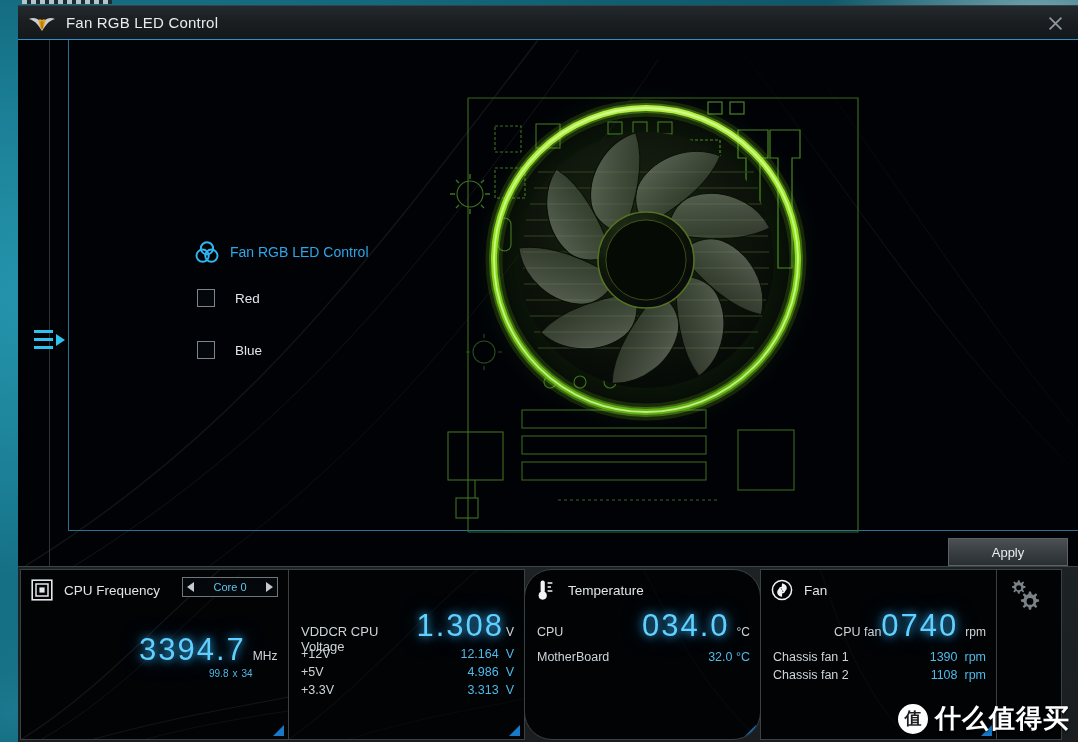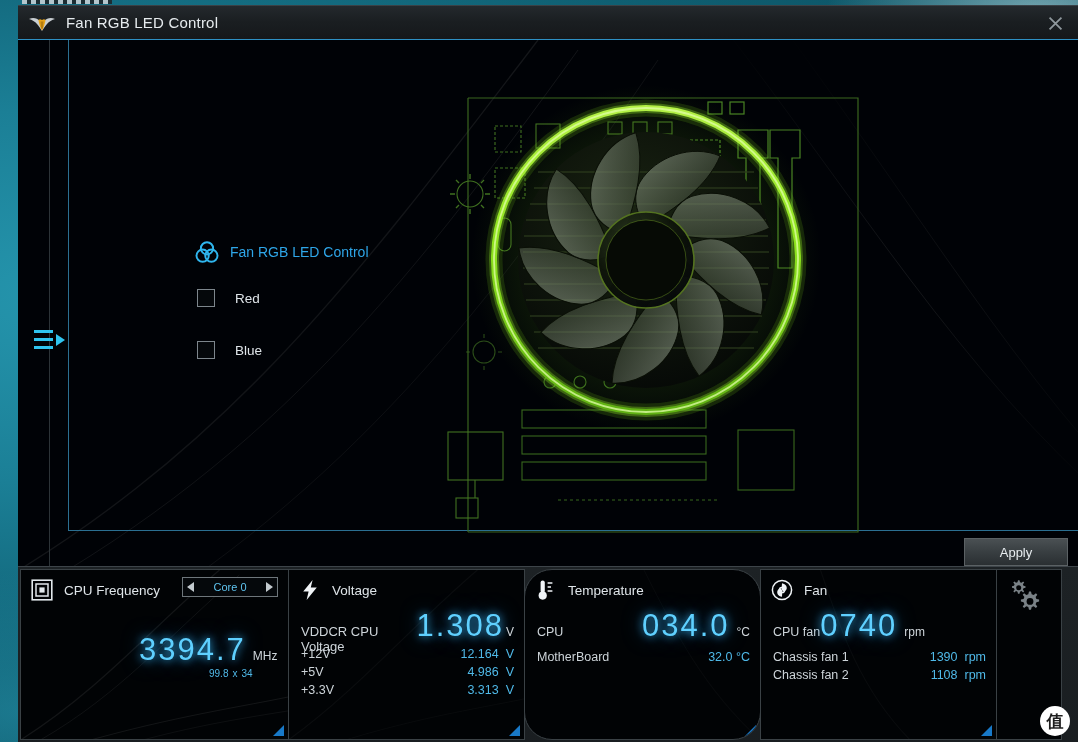--- a/index.html
+++ b/index.html
@@ -100,21 +100,21 @@
   }
   .cb-box.checked::after{
     content:""; position:absolute; left:2px; top:1px; width:13px; height:9px;
     border-left:2.4px solid #25a4e4; border-bottom:2.4px solid #25a4e4;
     transform:rotate(-48deg);
   }
   .cb-label{ margin-left:20px; color:#dfe5e9; font-size:13.5px; }
 
   
   #apply-btn{
-    position:absolute; right:10px; top:498px; width:104px; height:28px;
+    position:absolute; right:10px; top:498px; width:120px; height:28px;
     background:linear-gradient(180deg,#4a5053 0%,#3a4043 45%,#2a2f32 100%);
     border:1px solid #5b6164;
     color:#e8edf0; font-size:13px;
     display:flex; align-items:center; justify-content:center;
     cursor:pointer;
   }
 
   
   #monitor-bar{
     position:relative; width:100%; height:210px;
@@ -193,21 +193,21 @@
   #temp-primary{
     position:absolute; left:12px; top:38px; right:10px; z-index:2;
     display:flex; align-items:baseline; justify-content:space-between;
   }
   #temp-list{ position:absolute; left:12px; top:78px; right:10px; z-index:2; }
   .temp-row{ display:flex; justify-content:space-between; height:18px; align-items:center; }
 
   
   #fan-primary{
     position:absolute; left:12px; top:38px; right:10px; z-index:2;
-    display:flex; align-items:baseline; justify-content:flex-start;
+    display:flex; align-items:baseline; justify-content:flex-end;
   }
   #fan-list{ position:absolute; left:12px; top:78px; right:10px; z-index:2; }
   .fan-row{ display:flex; justify-content:space-between; height:18px; align-items:center; }
   .fan-row .kv-val{ min-width:78px; text-align:right; }
 
   
   .expand-tri{
     position:absolute; right:4px; bottom:3px; width:0; height:0;
     border-left:11px solid transparent; border-bottom:11px solid #1879c8;
     z-index:4;
@@ -494,26 +494,20 @@
         <span>34</span>
       </div>
       <div class="expand-tri"></div>
     </div>
 
     <div class="panel" id="panel-voltage">
       <svg class="panel-streaks" viewBox="0 0 237 171" preserveAspectRatio="none">
         <path d="M0 171 C 70 120 120 60 190 0" stroke="#ffffff" stroke-opacity=".09" stroke-width="1.2" fill="none"></path>
         <path d="M30 180 C 120 150 190 140 237 130" stroke="#ffffff" stroke-opacity=".07" stroke-width="1" fill="none"></path>
       </svg>
-      <div class="p-head">
-        <svg class="p-head-icon" viewBox="0 0 22 22">
-          <path d="M13.6 1 L4.2 12.4 H9.6 L7.6 21 L17.8 8.6 H11.8 Z" fill="#f0f4f7"></path>
-        </svg>
-        <div class="p-head-title">Voltage</div>
-      </div>
       <div id="volt-primary">
         <span class="kv-label">VDDCR CPU Voltage</span>
         <span class="big-readout">
           <span class="big-num">1.308</span>
           <span class="big-unit" style="margin-left:2px">V</span>
         </span>
       </div>
       <div id="volt-list">
         <div class="volt-row">
           <span class="kv-label">+12V</span>
@@ -602,15 +596,16 @@
           <circle cx="9.7" cy="9.7" r="2.5" fill="#010305"></circle>
           <path d="M20 13.5 l2 0 .7 2.7 2 .8 2.2-1.7 1.4 1.4-1.7 2.2 .8 2 2.7 .7 0 2-2.7 .7-.8 2 1.7 2.2-1.4 1.4-2.2-1.7-2 .8-.7 2.7-2 0-.7-2.7-2-.8-2.2 1.7-1.4-1.4 1.7-2.2-.8-2-2.7-.7 0-2 2.7-.7 .8-2-1.7-2.2 1.4-1.4 2.2 1.7 2-.8z"></path>
           <circle cx="21" cy="23.4" r="3.4" fill="#010305"></circle>
         </g>
       </svg>
     </div>
   </div>
 
   <div id="watermark">
     <div id="wm-badge">值</div>
+    <div id="wm-text">什么值得买</div>
   </div>
 
 </div>
 
 </body></html>

